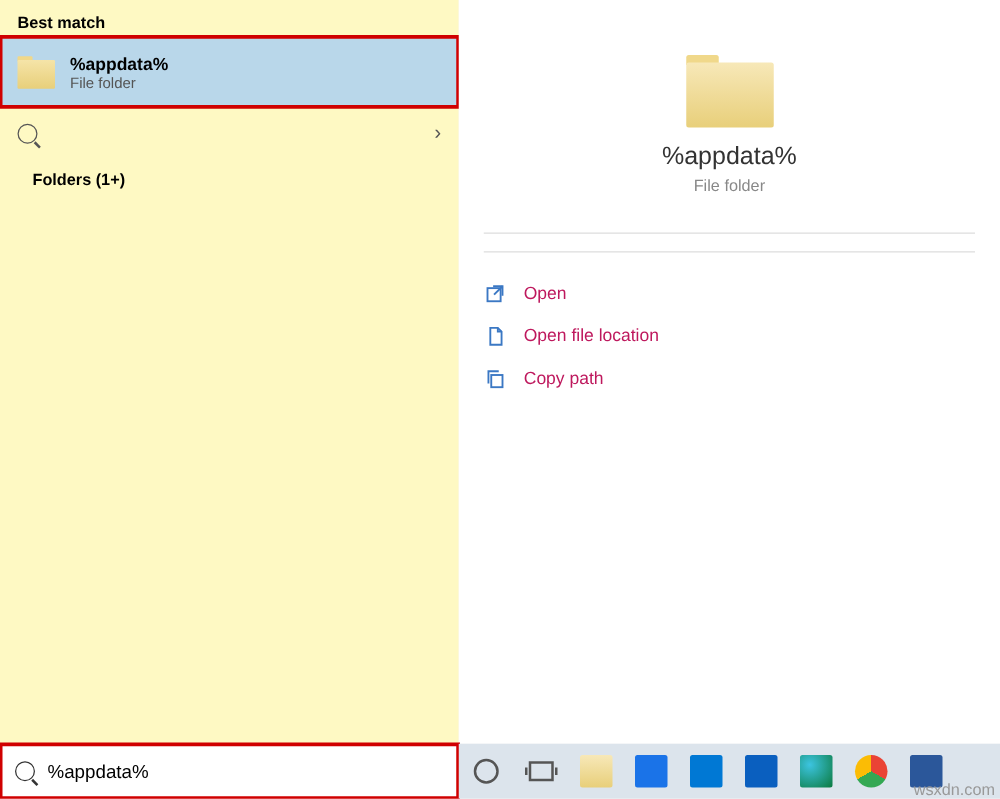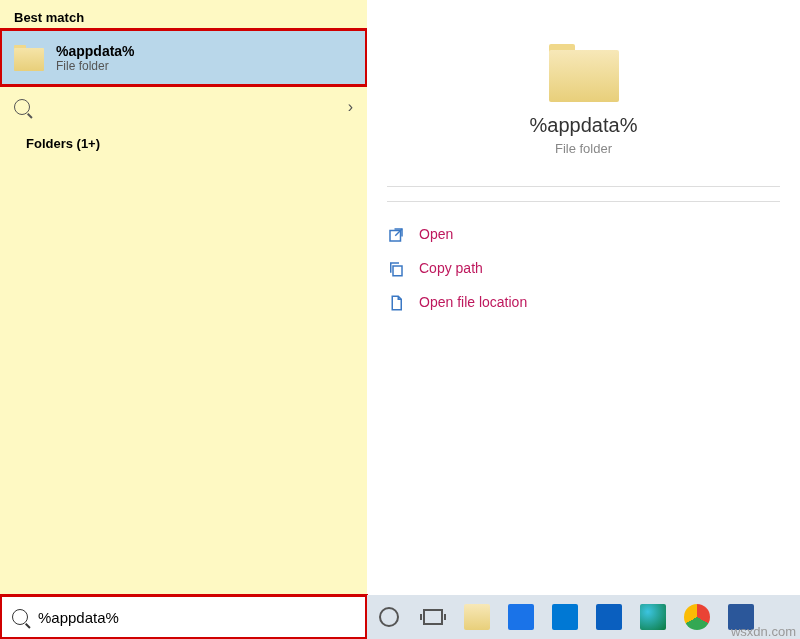--- a/index.html
+++ b/index.html
@@ -101,31 +101,31 @@
   <div class="action-row">
     <svg viewBox="0 0 24 24" fill="none" stroke="#3b78c4" stroke-width="2">
         <rect x="4" y="6" width="14" height="14"></rect>
         <path d="M10 4h10v10"></path>
         <path d="M20 4l-9 9"></path>
       </svg>
     <span>Open</span>
   </div>
   <div class="action-row">
     <svg viewBox="0 0 24 24" fill="none" stroke="#3b78c4" stroke-width="2">
+        <path d="M7 3h8l4 4v14H7z"></path>
+        <path d="M15 3v4h4"></path>
+      </svg>
+    <span>Open file location</span>
+  </div>
+  <div class="action-row">
+    <svg viewBox="0 0 24 24" fill="none" stroke="#3b78c4" stroke-width="2">
         <rect x="8" y="8" width="12" height="13"></rect>
         <path d="M5 17V4h11"></path>
       </svg>
     <span>Copy path</span>
-  </div>
-  <div class="action-row">
-    <svg viewBox="0 0 24 24" fill="none" stroke="#3b78c4" stroke-width="2">
-        <path d="M7 3h8l4 4v14H7z"></path>
-        <path d="M15 3v4h4"></path>
-      </svg>
-    <span>Open file location</span>
   </div>
 </div>
 
 <div class="search-bar">
   <div class="search-glyph"></div>
   <input class="search-input" value="%appdata%" style="">
 </div>
 
 <div class="taskbar">
   <div class="tb-ico">

